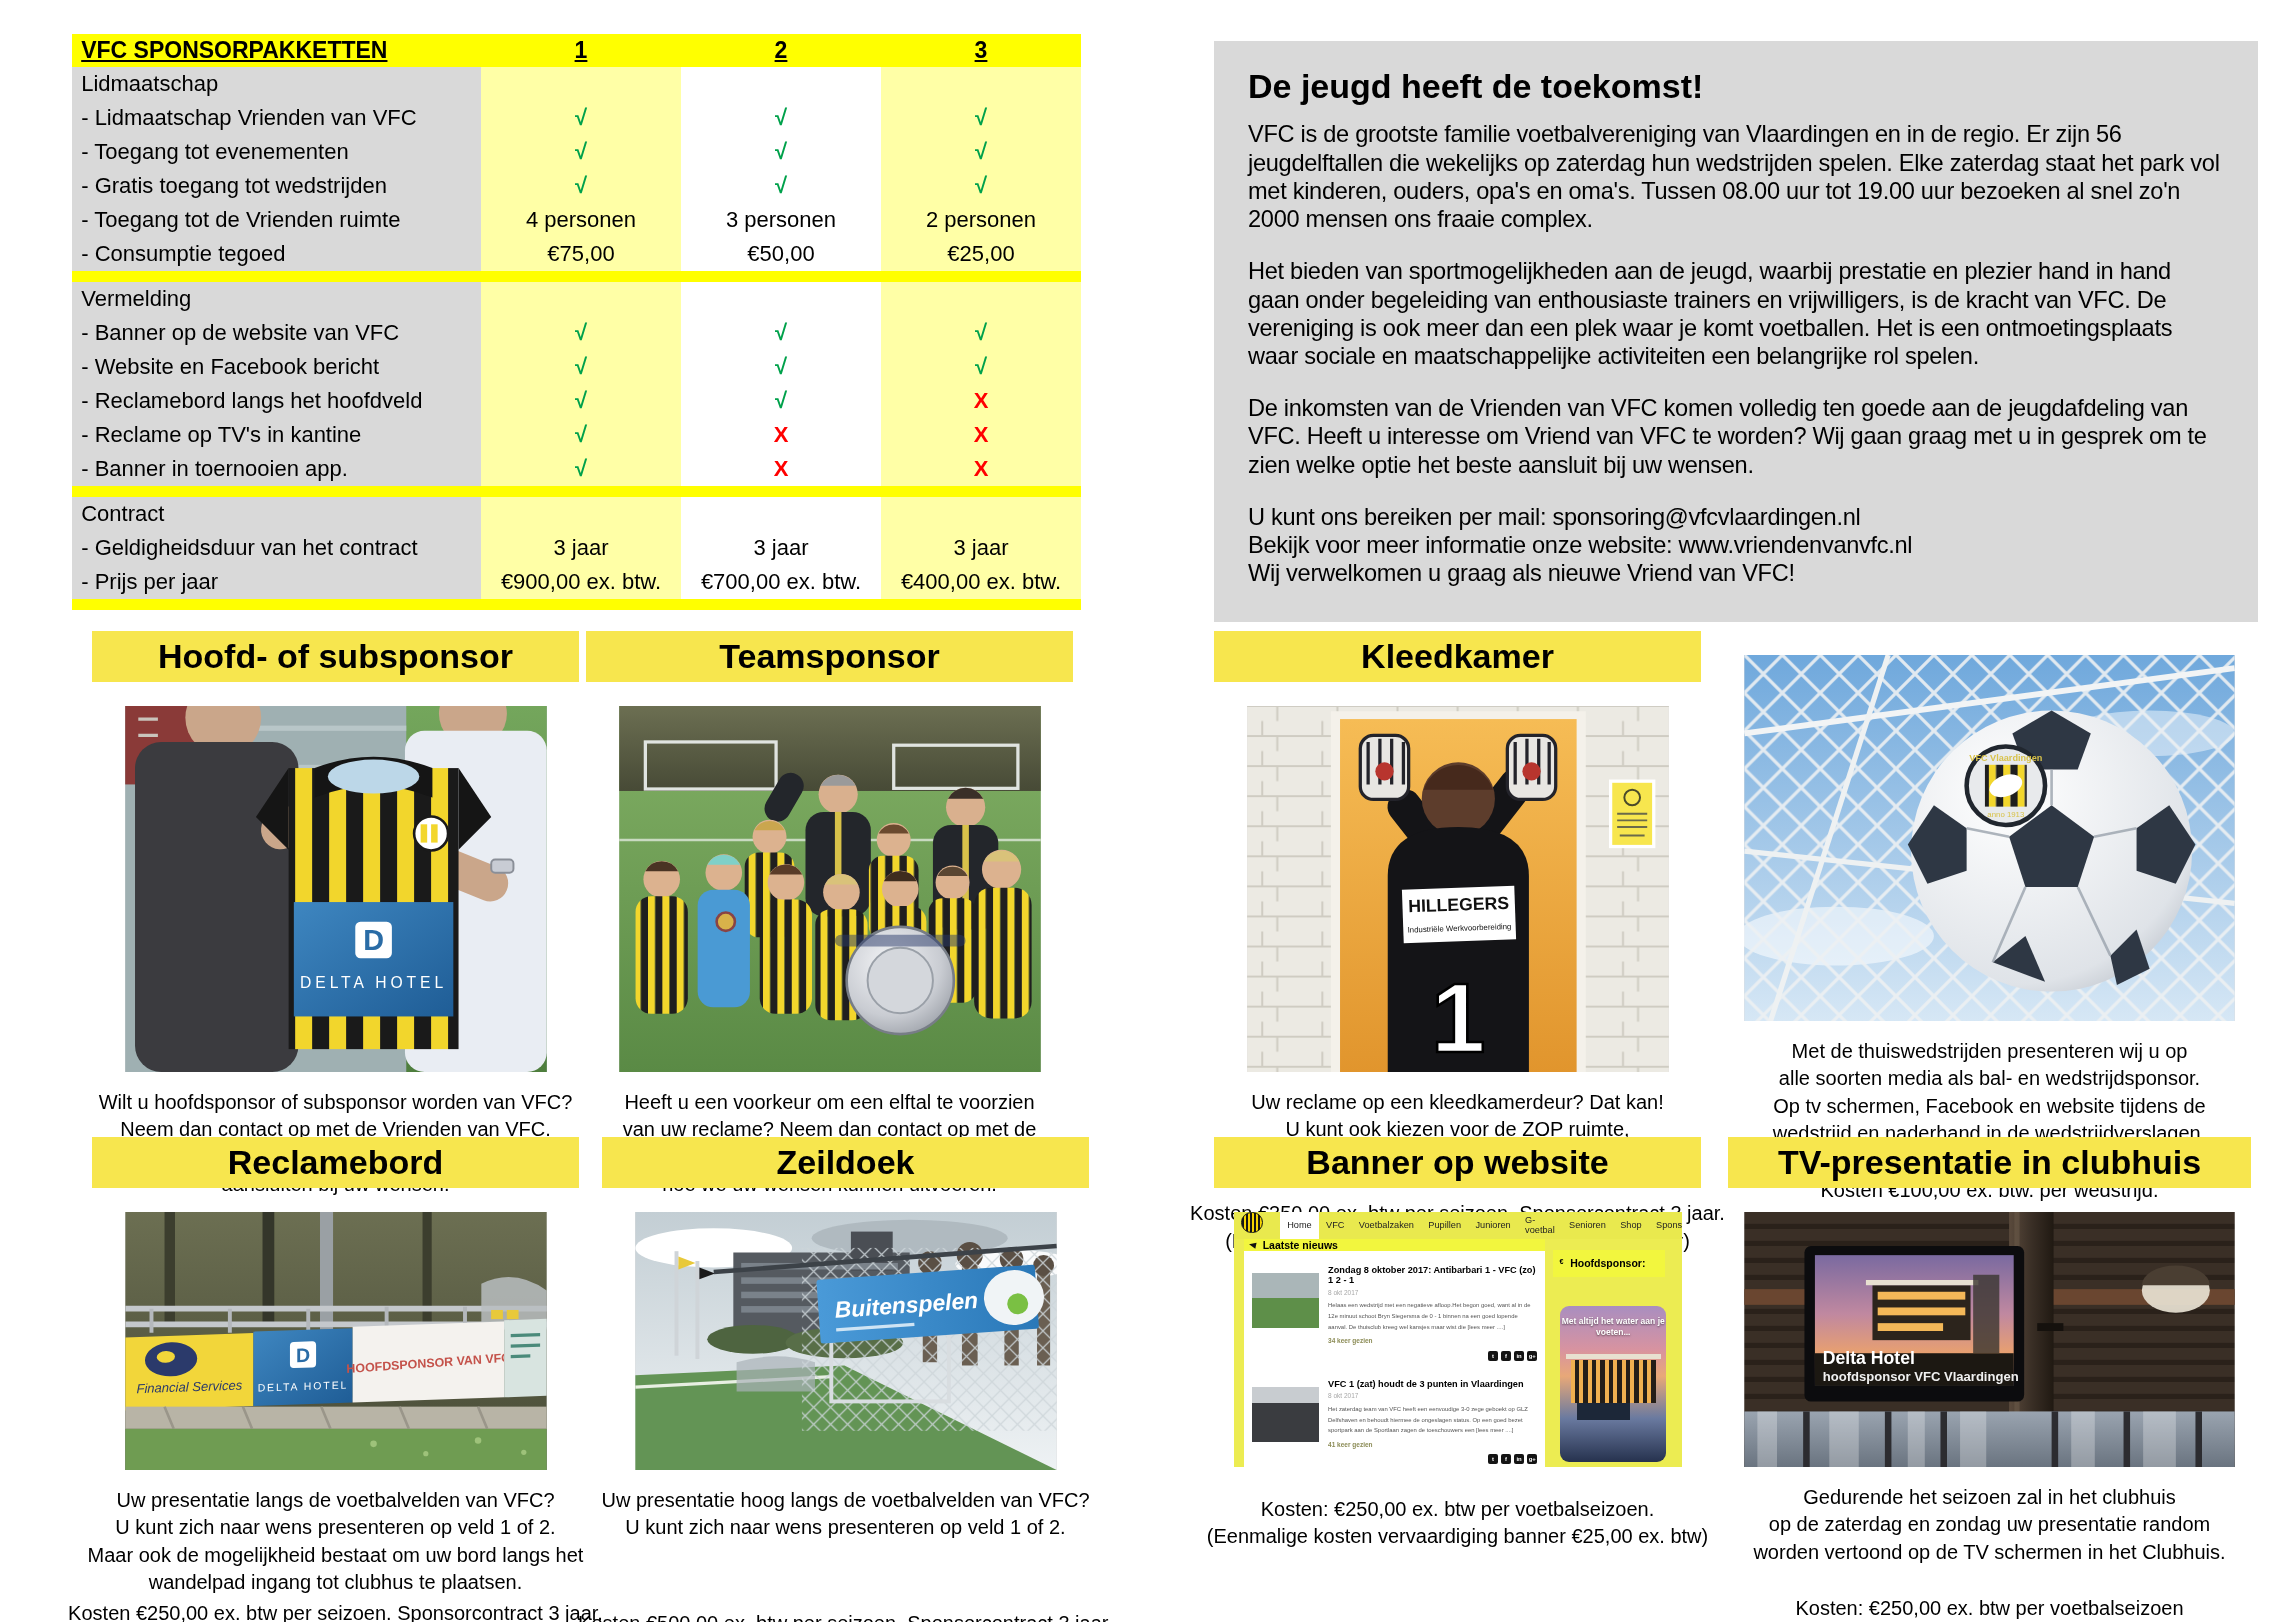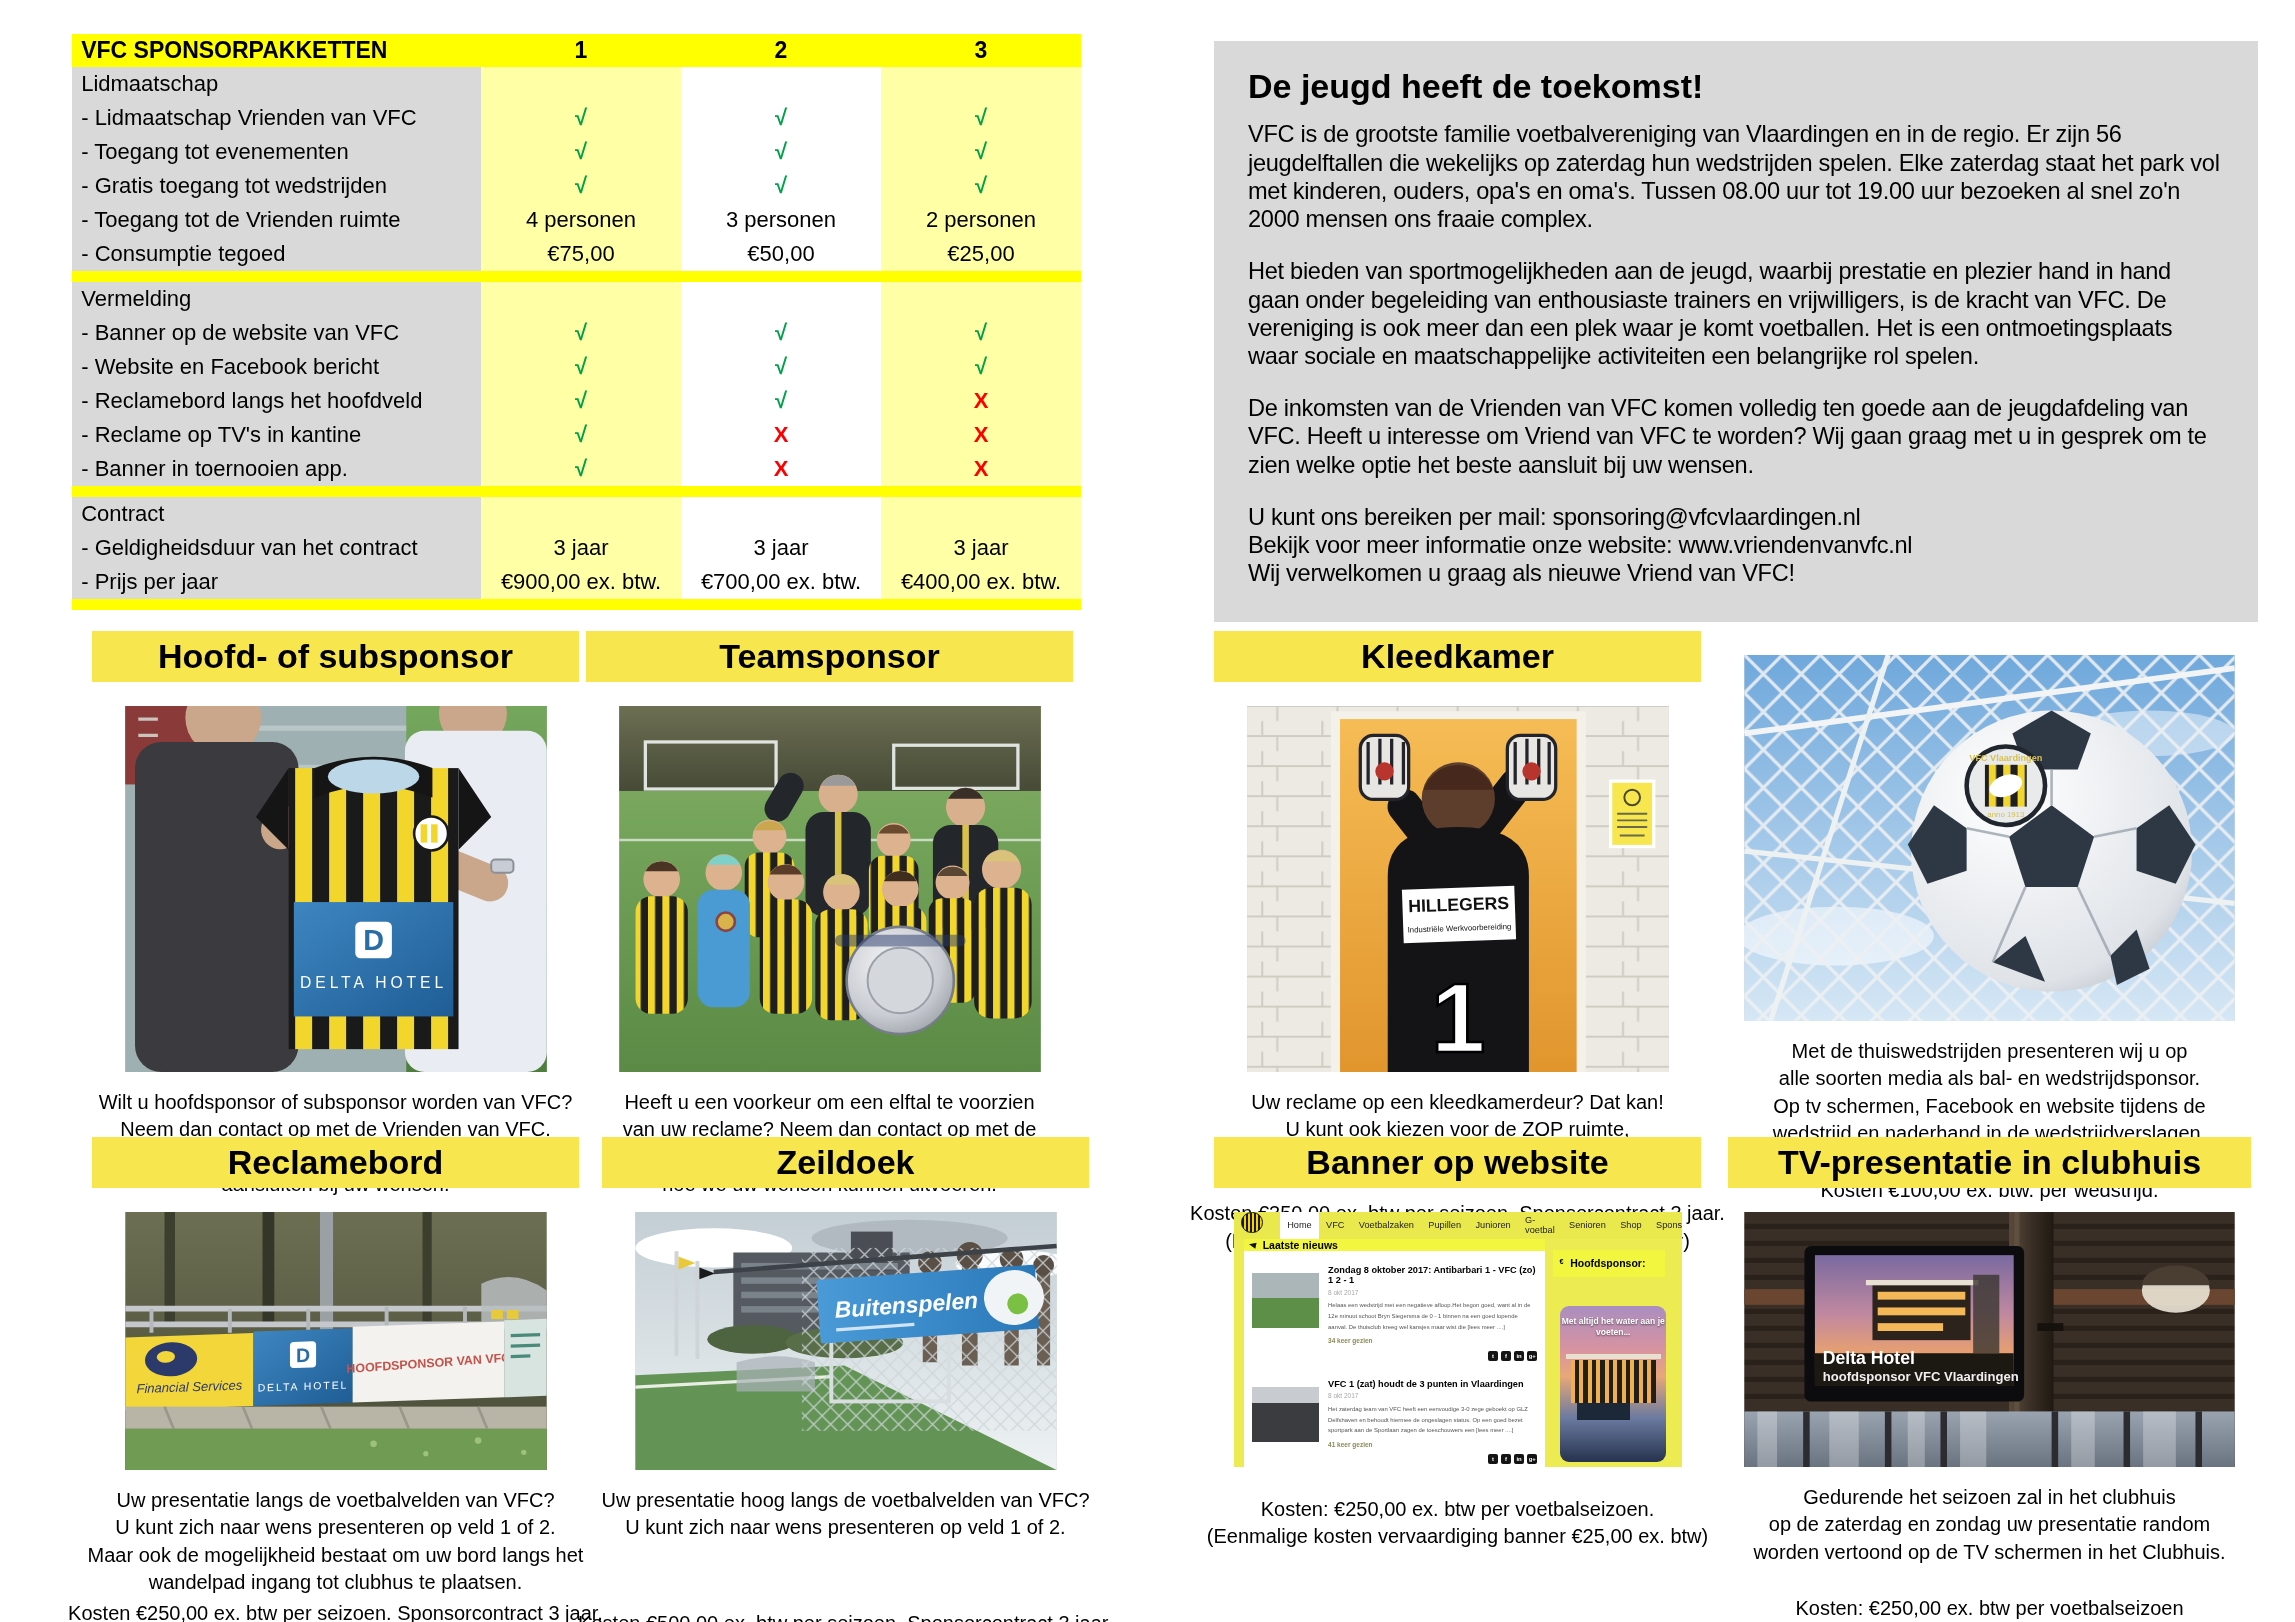--- a/index.html
+++ b/index.html
@@ -3,21 +3,21 @@
 <meta charset="utf-8">
 <style>
   html,body { margin:0; padding:0; background:#fff; }
   #page { position:relative; width:2295px; height:1623px; background:#ffffff;
           font-family:"Liberation Sans", sans-serif; color:#000; overflow:hidden; }
 
   
   #package-table { position:absolute; left:72px; top:34px; width:1008px;
     display:grid; grid-template-columns:409px 200px 200px 200px; }
   .cell { height:34px; line-height:34px; font-size:22px; white-space:nowrap; overflow:visible; }
-  .th { background:#FFFF00; font-weight:600; font-size:23px; height:33px; line-height:33px; }
+  .th { background:#FFFF00; font-weight:600; font-size:23px; height:33px; line-height:33px;text-decoration:underline; }
   .th-label { padding-left:9.2px; }
   .th-num { text-align:center; }
   .lbl { background:#D9D9D9; padding-left:9.2px; }
   .sname { background:#D9D9D9; padding-left:9.2px; }
   .v0,.v2 { background:#FFFFA6; text-align:center; }
   .v1 { background:#FFFFFF; text-align:center; }
   .sep { grid-column:1 / -1; height:11px; background:#FFFF00; }
   .mk { font-weight:bold; }
   .ck { color:#00A14B; }
   .cx { color:#FF0000; }

